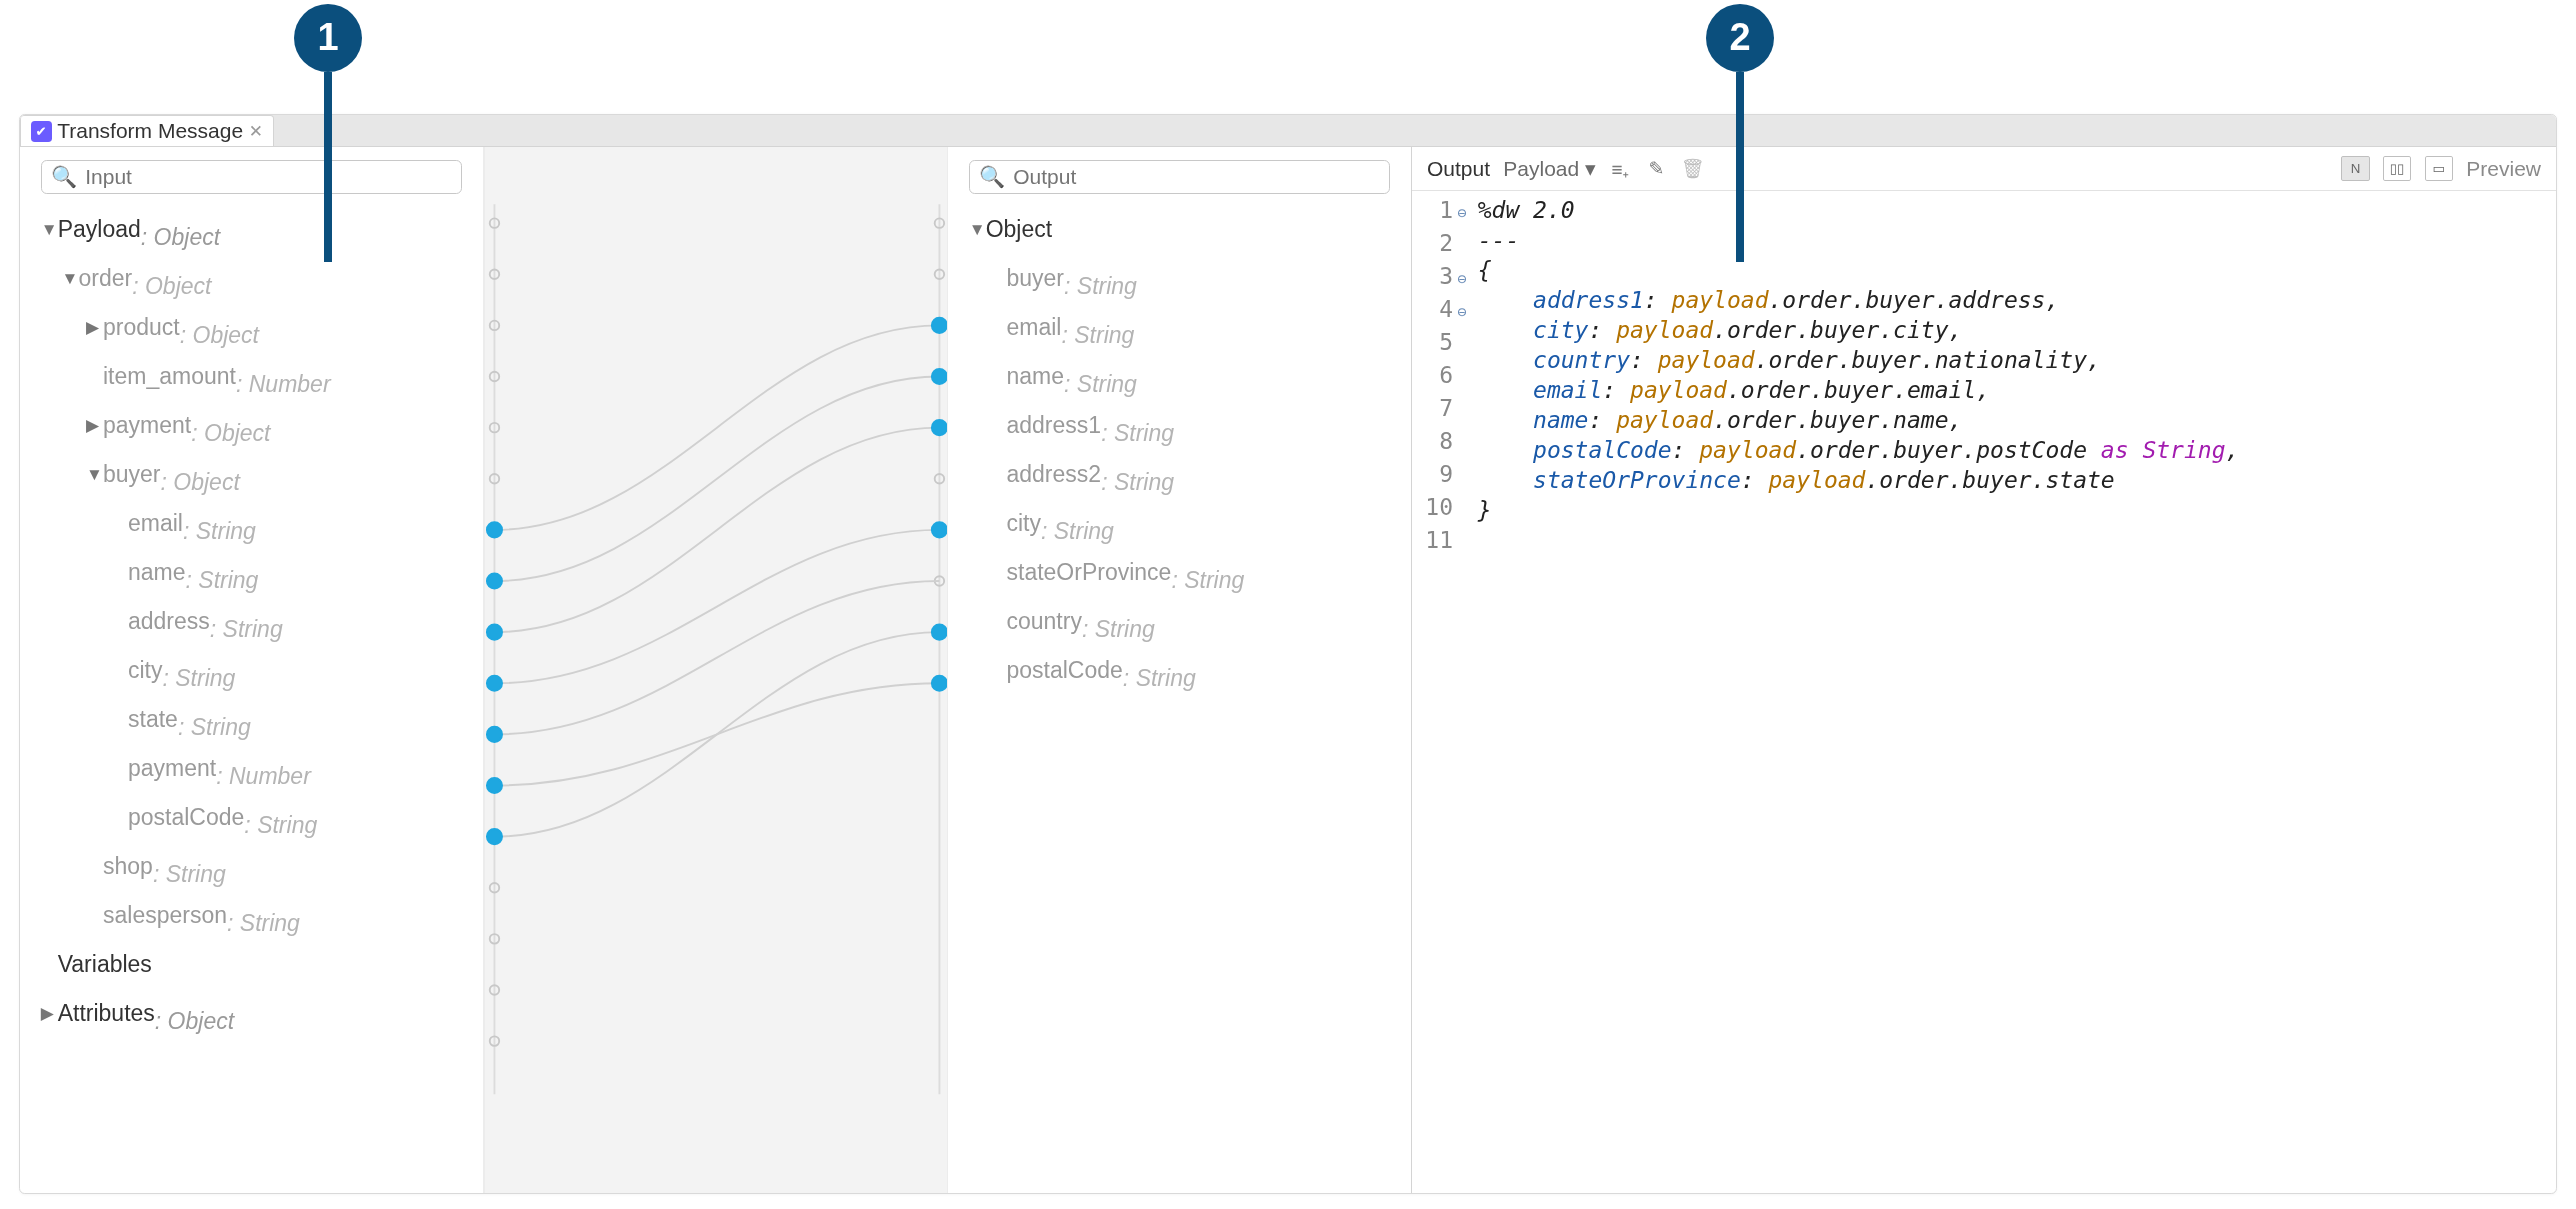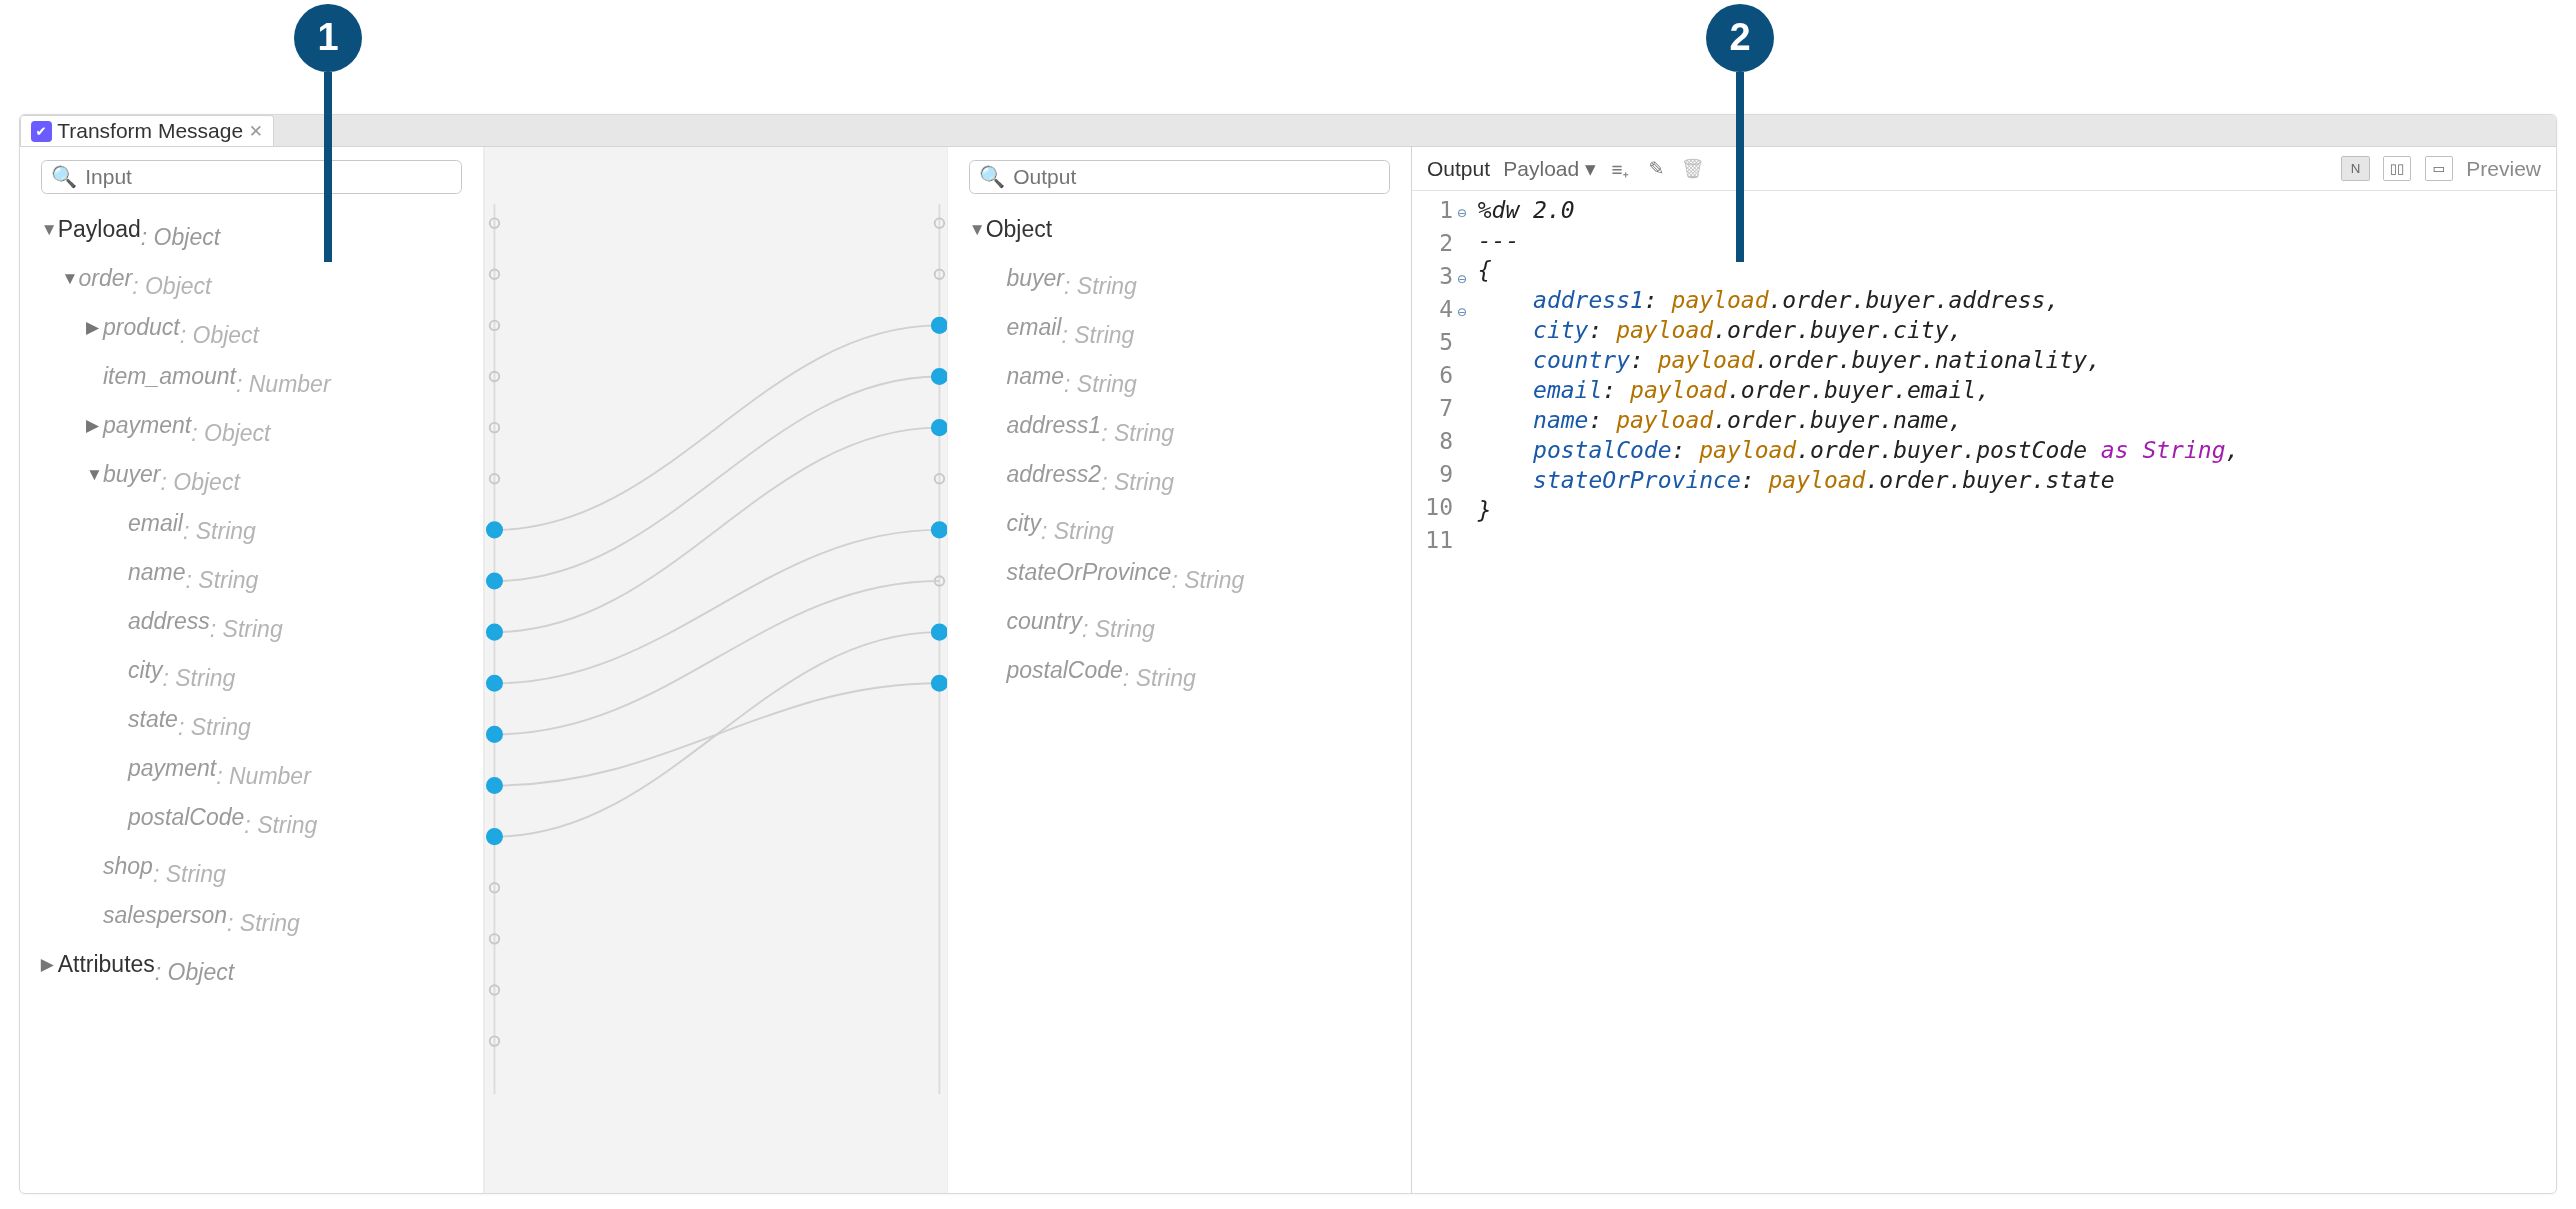--- a/index.html
+++ b/index.html
@@ -46,21 +46,21 @@
   .search input { border:none; outline:none; flex:1; font-size:21px; color:#555;
                   background:transparent; }
 
   
   .tree { padding:0 15px 7.6px; font-size:23px; color:#333; flex:1; overflow:auto; }
   .row { display:flex; align-items:center; height:49px; padding-left:5.7px;
          white-space:nowrap; }
   .row .chev { width:17px; color:#777; font-size:17px; display:inline-block; }
   .row .fname { color:#333; }
   .row .ftype { color:#9a9a9a; font-style:italic;margin-top:16px; }
-  .row.dim .fname { color:#9a9a9a;font-style:italic; }
+  .row.dim .fname { color:#9a9a9a; }
   .row.dim .ftype { color:#b4b4b4; }
   .ind1 { padding-left:26.5px; }
   .ind2 { padding-left:51px; }
   .ind3 { padding-left:76px; }
 
   
   .bottombar { height:38px; border-top:0.9px solid #e0e0e0; display:flex;
                align-items:center; font-size:21px; padding-left:3.8px; }
   .bottombar .tab { padding:3.8px 11.4px; border:0.9px solid #d6d6d6; border-bottom:none;
                     background:#fff; position:relative; bottom:-0.9px; }
@@ -188,20 +188,24 @@
           </div>
           <div class="row ind2 dim">
             <span class="chev"></span>
             <span class="fname">shop</span>
             <span class="ftype"> : String</span>
           </div>
           <div class="row ind2 dim">
             <span class="chev"></span>
             <span class="fname">salesperson</span>
             <span class="ftype"> : String</span>
+          </div>
+          <div class="row ind0">
+            <span class="chev"></span>
+            <span class="fname">Variables</span>
           </div>
           <div class="row ind0">
             <span class="chev">▶</span>
             <span class="fname">Attributes</span>
             <span class="ftype"> : Object</span>
           </div>
         </div>
     </div>
 
     <div class="mid-pane">

